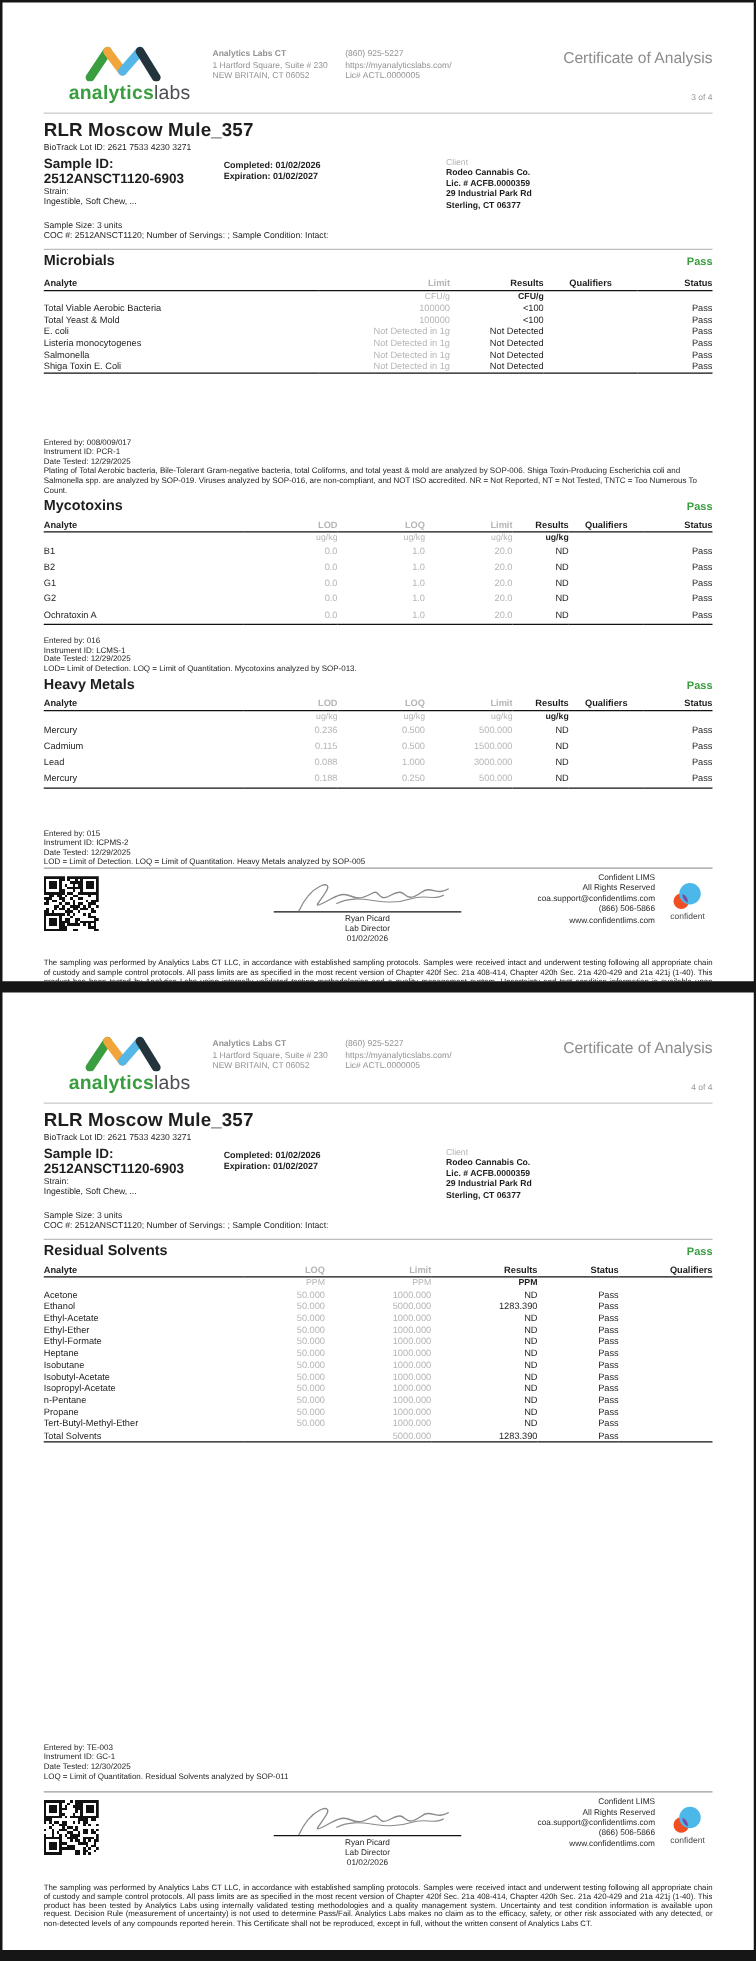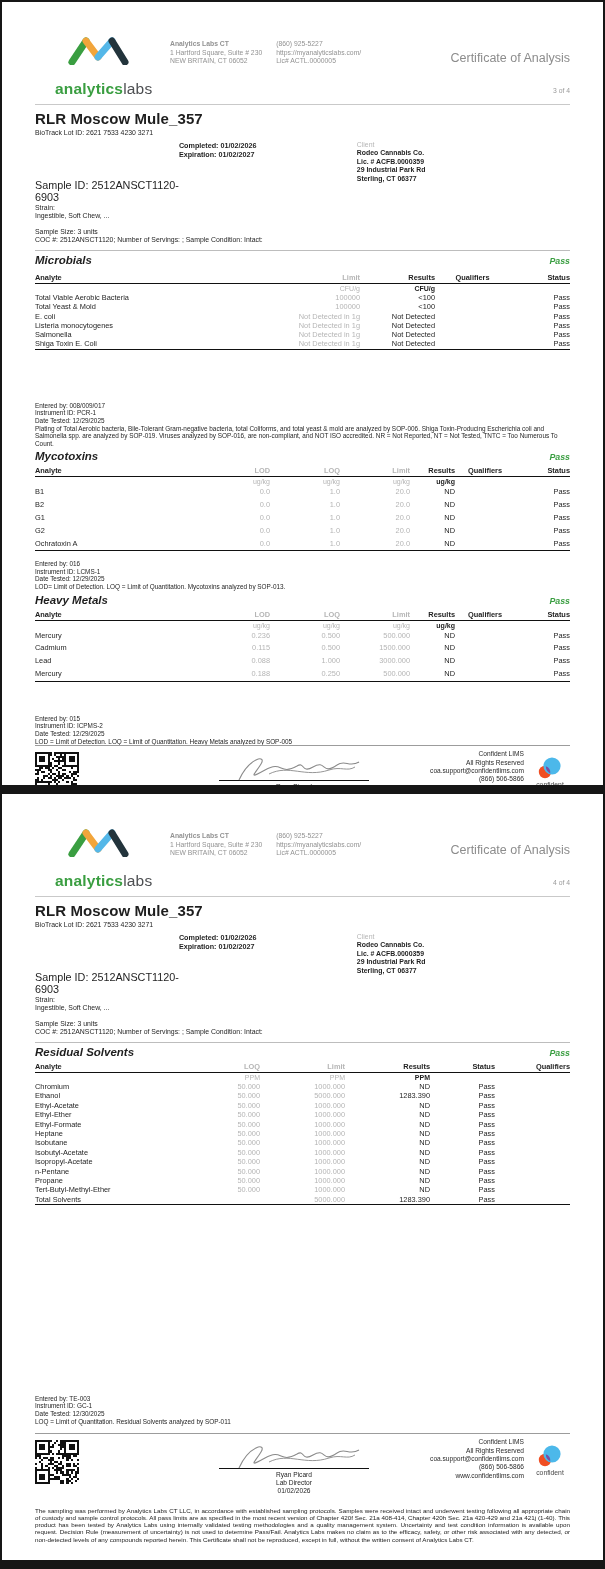--- a/index.html
+++ b/index.html
@@ -14,48 +14,48 @@
     display:flex; flex-direction:column; overflow:hidden;
   }
   .page1 { height:783px; margin-top:2px; }
   .page-divider { height:9px; background:#161616; margin:0; }
   .page2 { height:766px; }
 
   
   .hdr { display:flex; align-items:flex-start; padding-top:33px; }
   .logo-wrap { width:113px; margin-left:20px; }
   .logo-m { display:block; margin-left:12px; }
-  .wordmark { font-size:15.5px; font-weight:700; letter-spacing:.2px; margin-top:15px; }
+  .wordmark { font-size:15.5px; font-weight:700; letter-spacing:.2px; margin-top:1px; }
   .wm-green { color:#3a9e41; }
   .wm-dark { color:#4d4f52; font-weight:400; }
   .labinfo { display:flex; gap:14px; margin-left:2px; margin-top:5px; }
   .labinfo .col { font-size:6.8px; line-height:8.6px; color:#929292; }
   .labinfo .b { font-weight:700; }
-  .hdr-right { margin-left:auto; text-align:right; margin-top:16px; }
+  .hdr-right { margin-left:auto; text-align:right; margin-top:4px; }
   .cert-title { font-size:12.5px; color:#8c8c8c; }
   .page-num { font-size:6.8px; color:#9a9a9a; margin-top:22px; }
   .hdr-rule { border-bottom:1.2px solid #c9c9c9; margin-top:6px; }
 
   
   .prod-name { font-size:15px; font-weight:700; margin-top:5px; letter-spacing:.1px; }
   .small { font-size:6.9px; line-height:8.6px; }
   .biotrack { margin-top:2px; }
   .sample-row { display:flex; margin-top:1px; }
   .sample-left { width:162px; }
-  .sample-id { font-size:10.8px; font-weight:400;margin-top:40px; }
+  .sample-id { font-size:10.8px; font-weight:700; }
   .strain { margin-top:1px; }
   .dates { width:135px; font-size:7.2px; font-weight:700; line-height:9.4px; margin-top:2px; }
   .client { width:240px; margin-left:58px; font-size:6.9px; line-height:8.6px; margin-top:2px; }
   .client-label { color:#b5b5b5; }
   .client .b { font-weight:700; }
   .sample-size { margin-top:7px; }
   .section-rule { border-bottom:1.2px solid #bdbdbd; margin-top:5px; }
 
   
-  .sec-head { display:flex; justify-content:space-between; align-items:baseline; margin-top:3px;font-style:italic; }
+  .sec-head { display:flex; justify-content:space-between; align-items:baseline; margin-top:3px; }
   .sec-title { font-size:11.5px; font-weight:700; }
   .sec-pass { font-size:8.8px; font-weight:700; color:#3a9e41; }
   table { width:100%; border-collapse:collapse; table-layout:fixed; }
   th, td { padding:0; font-weight:400; white-space:nowrap; overflow:hidden; }
   thead th { font-size:7.4px; font-weight:700; border-bottom:1.6px solid #111; padding-bottom:1px; }
   .units td { font-size:7px; line-height:9px; }
   tbody td { font-size:7.4px; }
   .t-micro { margin-top:7px; } .t-micro tbody td { line-height:9.3px; }
   .t-myco tbody td, .t-hm tbody td { line-height:12.8px; }
   .t-sol tbody td { line-height:9.4px; }
@@ -762,21 +762,21 @@
         <td></td>
         <td class="g r">PPM</td>
         <td class="g r">PPM</td>
         <td class="r bold">PPM</td>
         <td></td>
           <td></td>
       </tr>
     </thead>
     <tbody>
         <tr>
-          <td>Chromium</td>
+          <td>Acetone</td>
           <td class="g r">50.000</td>
           <td class="g r">1000.000</td>
           <td class="r">ND</td>
           <td class="r">Pass</td>
           <td class="r"></td>
         </tr>
         <tr>
           <td>Ethanol</td>
           <td class="g r">50.000</td>
           <td class="g r">5000.000</td>

